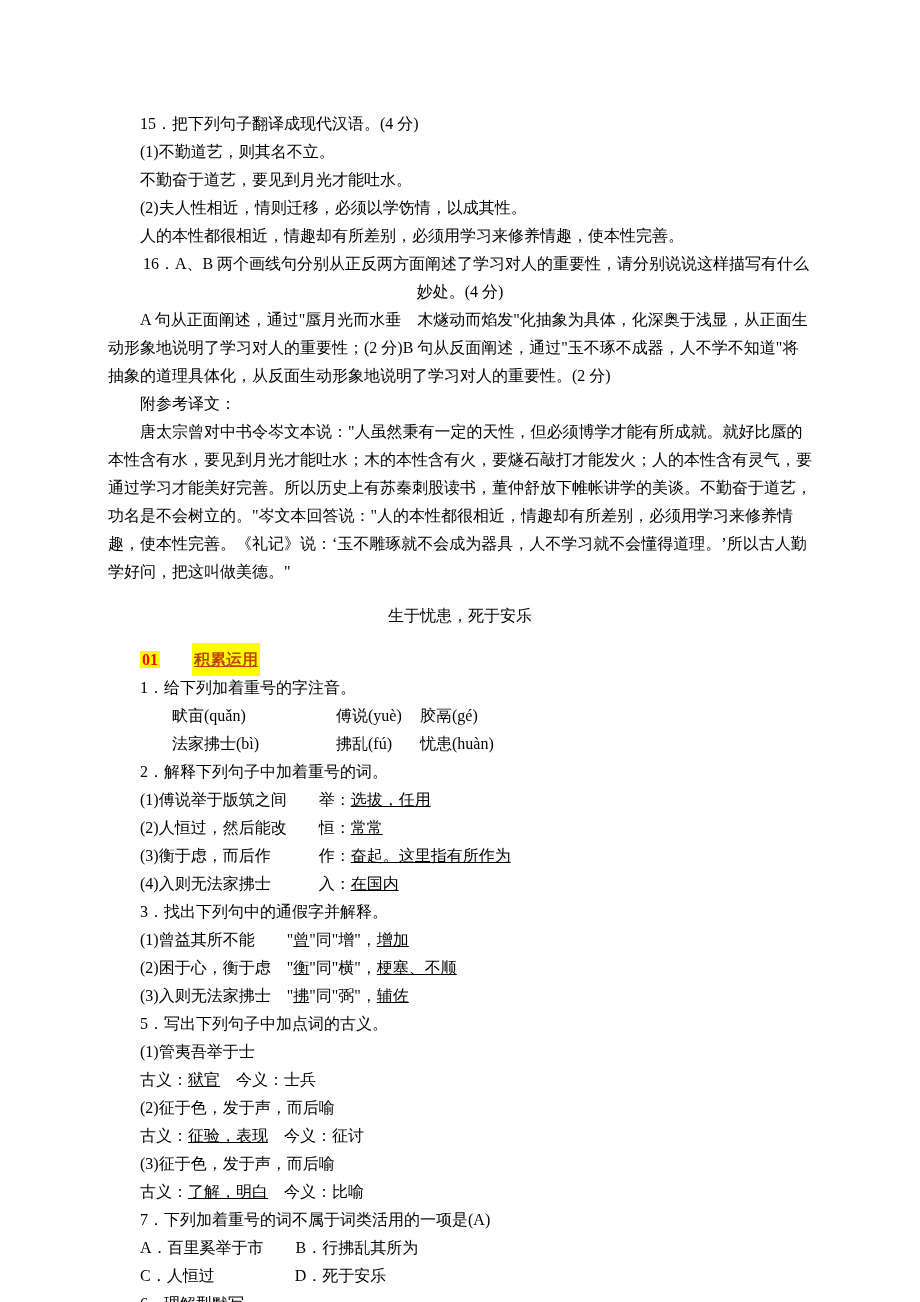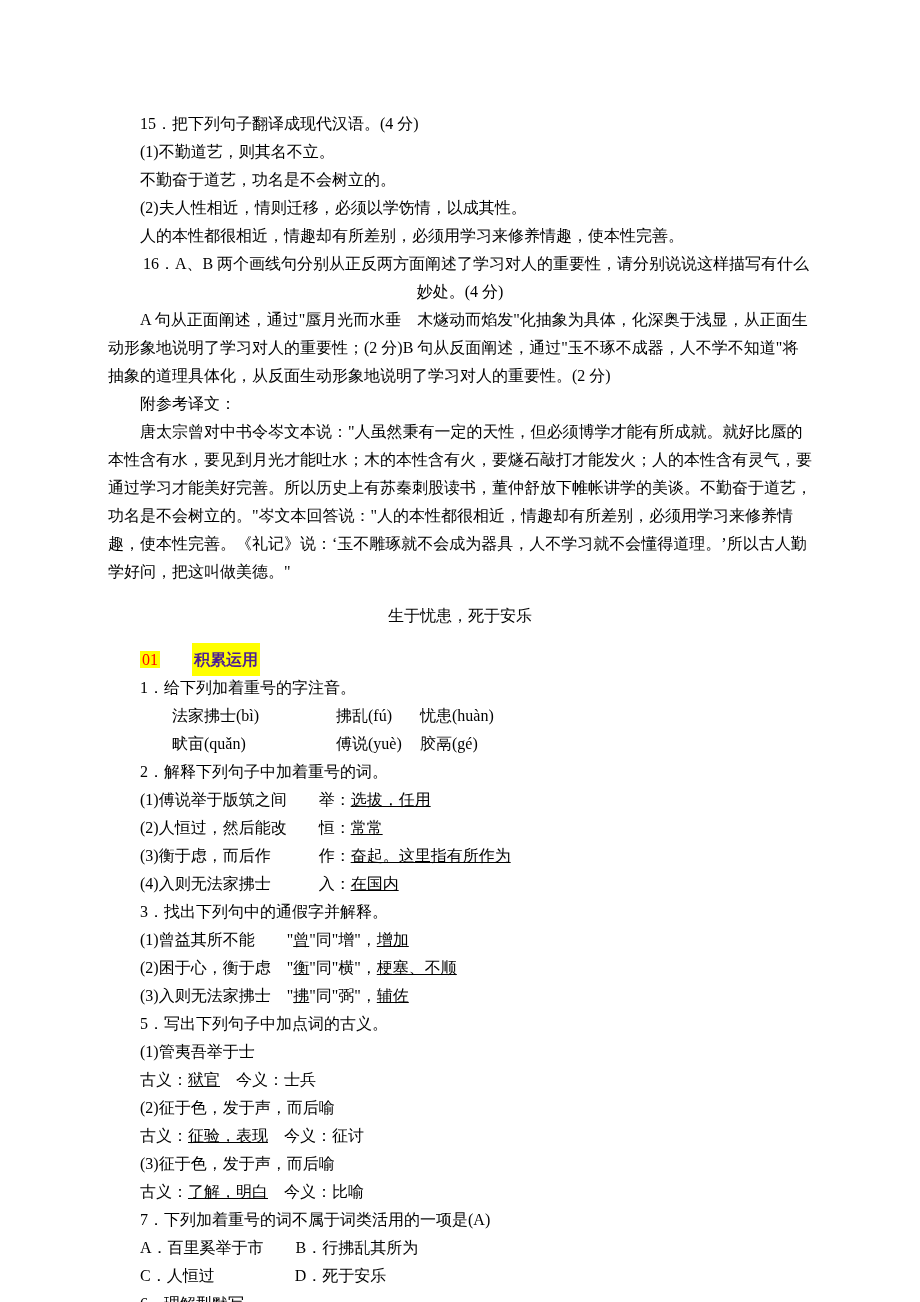--- a/index.html
+++ b/index.html
@@ -24,67 +24,68 @@
   .para-noindent {
     margin: 0;
     text-indent: 0;
   }
   .center {
     text-align: center;
     text-indent: 0;
   }
   .section-head {
     background: #ffff00;
-    color: #4c1d95;
+    color: #c2410c;
     font-weight: bold;
     padding: 8px 2px;
+    text-decoration: underline;
   }
   .section-num {
     background: #ffff00;
     color: #ff0000;
-    font-weight: normal;
+    font-weight: bold;
     padding: 0 2px;
   }
   .u {
     text-decoration: underline;
   }
 </style>
 </head>
 <body>
 
 <div class="page">
 
   <p class="para">15．把下列句子翻译成现代汉语。(4 分)</p>
   <p class="para">(1)不勤道艺，则其名不立。</p>
-  <p class="para">不勤奋于道艺，功名是不会树立的。</p>
+  <p class="para">不勤奋于道艺，要见到月光才能吐水。</p>
   <p class="para">(2)夫人性相近，情则迁移，必须以学饬情，以成其性。</p>
   <p class="para">人的本性都很相近，情趣却有所差别，必须用学习来修养情趣，使本性完善。</p>
 
   <p class="para-noindent" style="text-indent:2em;text-align:center;">16．A、B 两个画线句分别从正反两方面阐述了学习对人的重要性，请分别说说这样描写有什么妙处。(4 分)</p>
   <p class="para">A 句从正面阐述，通过"蜃月光而水垂　木燧动而焰发"化抽象为具体，化深奥于浅显，从正面生动形象地说明了学习对人的重要性；(2 分)B 句从反面阐述，通过"玉不琢不成器，人不学不知道"将抽象的道理具体化，从反面生动形象地说明了学习对人的重要性。(2 分)</p>
 
   <p class="para">附参考译文：</p>
   <p class="para">唐太宗曾对中书令岑文本说："人虽然秉有一定的天性，但必须博学才能有所成就。就好比蜃的本性含有水，要见到月光才能吐水；木的本性含有火，要燧石敲打才能发火；人的本性含有灵气，要通过学习才能美好完善。所以历史上有苏秦刺股读书，董仲舒放下帷帐讲学的美谈。不勤奋于道艺，功名是不会树立的。"岑文本回答说："人的本性都很相近，情趣却有所差别，必须用学习来修养情趣，使本性完善。《礼记》说：‘玉不雕琢就不会成为器具，人不学习就不会懂得道理。’所以古人勤学好问，把这叫做美德。"</p>
 
   <p class="center">生于忧患，死于安乐</p>
 
   <p class="para">
     <span class="section-num">01</span><span>　　</span><span class="section-head">积累运用</span>
   </p>
 
   <p class="para">1．给下列加着重号的字注音。</p>
   <p class="para">
+    <span style="display:inline-block; min-width:10em;">畎亩(quǎn)</span>
+    <span style="display:inline-block; min-width:7em;">傅说(yuè)</span>
+    <span>胶鬲(gé)</span>
+  </p>
+  <p class="para">
     <span style="display:inline-block; min-width:10em;">法家拂士(bì)</span>
     <span style="display:inline-block; min-width:7em;">拂乱(fú)</span>
     <span>忧患(huàn)</span>
-  </p>
-  <p class="para">
-    <span style="display:inline-block; min-width:10em;">畎亩(quǎn)</span>
-    <span style="display:inline-block; min-width:7em;">傅说(yuè)</span>
-    <span>胶鬲(gé)</span>
   </p>
 
   <p class="para">2．解释下列句子中加着重号的词。</p>
   <p class="para"><span>(1)傅说举于版筑之间　　举：</span><span class="u">选拔，任用</span></p>
   <p class="para"><span>(2)人恒过，然后能改　　恒：</span><span class="u">常常</span></p>
   <p class="para"><span>(3)衡于虑，而后作　　　作：</span><span class="u">奋起。这里指有所作为</span></p>
   <p class="para"><span>(4)入则无法家拂士　　　入：</span><span class="u">在国内</span></p>
 
   <p class="para">3．找出下列句中的通假字并解释。</p>
   <p class="para"><span>(1)曾益其所不能　　"</span><span class="u">曾</span><span>"同"增"，</span><span class="u">增加</span></p>

